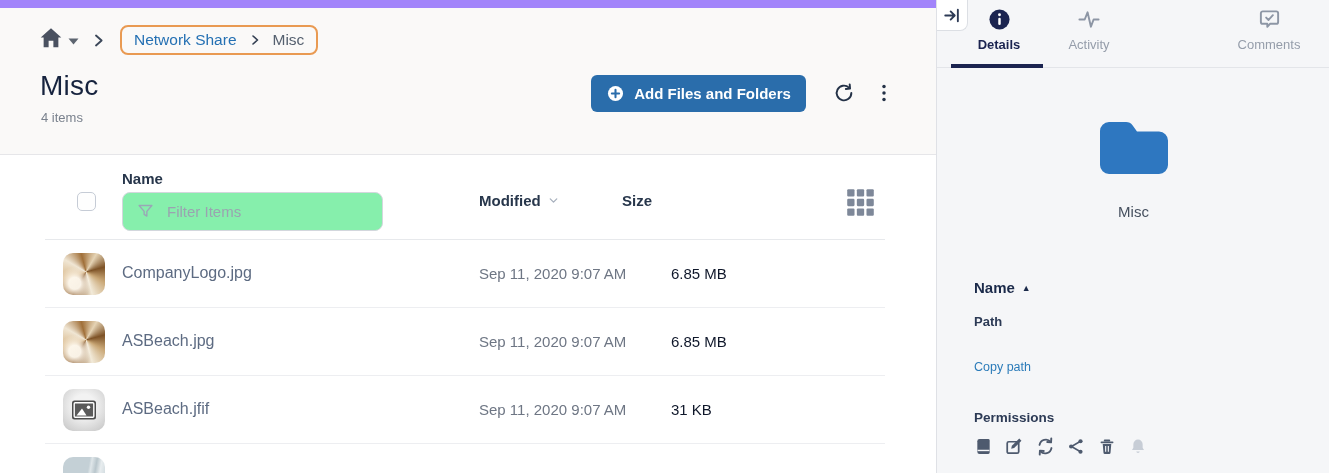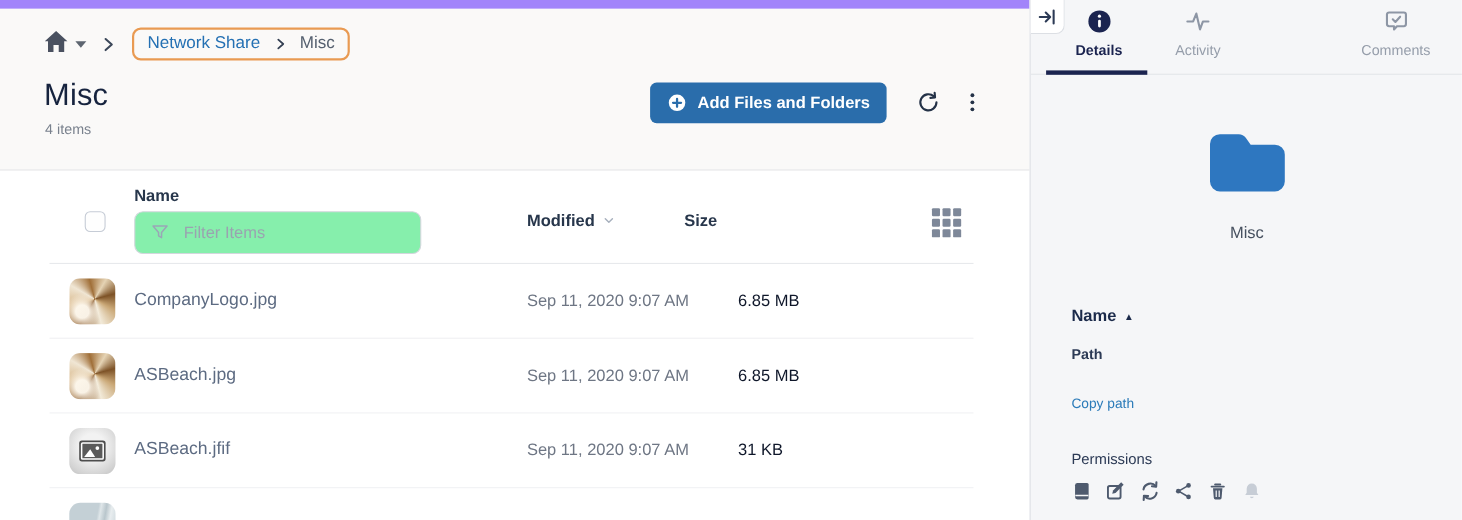--- a/index.html
+++ b/index.html
@@ -70,21 +70,21 @@
 
   .folder-wrap { position:absolute; left:0; top:118px; width:393px; text-align:center; }
   .sel-name { position:absolute; left:0; top:203px; width:393px; text-align:center; font-size:15px; color:#46505f; }
 
   .info-head { position:absolute; left:37px; top:279px; font-size:15px; font-weight:700; color:#1b2a4a; display:flex; align-items:center; gap:7px; cursor:pointer; }
   .info-caret { font-size:9px; color:#1b2a4a; }
   .path-label { position:absolute; left:37px; top:314px; font-size:13px; font-weight:700; color:#2c3a55; }
   .path-box { position:absolute; left:34px; top:331px; border:2px solid #e99a52; border-radius:11px; padding:2px 8px 3px; font-size:14px; color:#4b5568; }
   .copy-path { position:absolute; left:37px; top:360px; font-size:12.5px; color:#2b7bb9; cursor:pointer; }
 
-  .perm-label { position:absolute; left:37px; top:410px; font-size:13.5px; font-weight:400; color:#2c3a55; }
+  .perm-label { position:absolute; left:37px; top:410px; font-size:13.5px; font-weight:700; color:#2c3a55; }
   .perm-icons { position:absolute; left:36px; top:436px; display:flex; gap:11px; align-items:center; }
   .perm-icons .pic { width:20px; height:20px; display:flex; align-items:center; justify-content:center; cursor:pointer; }
 </style>
 </head>
 <body>
 
 <div class="stage">
 
   <div class="main">
     <div class="topbar"></div>

